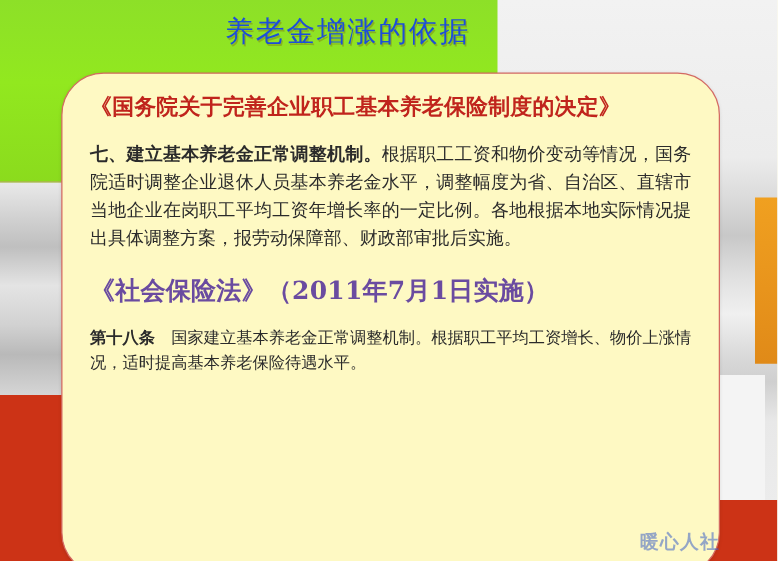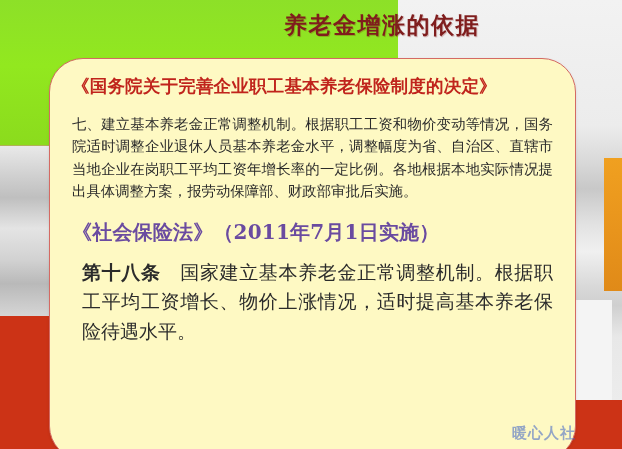--- a/index.html
+++ b/index.html
@@ -93,26 +93,26 @@
     width: 398px; height: 1px;
     background: #cf8f84;
     opacity: .55;
   }
 
   
   .title {
     position: absolute;
     left: 180px; top: 10px;
     width: 300px;
-    text-align: right;
-    font-family: "DejaVu Serif", "Liberation Serif", serif;
-    font-weight: bold;
+    text-align: left;
+    font-family: "DejaVu Serif", "Liberation Serif", serif;
+    font-weight: normal;
     font-size: 23px;
     letter-spacing: 1.5px;
-    color: #7f1d1d;
+    color: #1d4ed8;
     text-shadow: 1px 1px 0 rgba(120,0,0,.22);
   }
 
   
   .card {
     position: absolute;
     left: 49px; top: 58px;
     width: 527px; height: 402px;
     background: #fef9c3;
     border: 1.4px solid #d46a63;
@@ -142,39 +142,39 @@
 
   .body-text {
     color: #2b2b2b;
     font-family: "DejaVu Serif", "Liberation Serif", serif;
     font-size: 14.4px;
     line-height: 1.56;
     text-align: justify;
     margin: 14px 0 0 0;
   }
   .body-text .lead {
-    font-weight: normal;
+    font-weight: bold;
   }
 
   .heading-purple {
     color: #6a4ba0;
     font-family: "DejaVu Serif", "Liberation Serif", serif;
     font-weight: bold;
     font-size: 20px;
     letter-spacing: .2px;
     margin: 16px 0 0 0;
   }
 
   .body-text-2 {
     color: #2b2b2b;
-    font-family: Liberation Mono, monospace;
-    font-size: 19px;
+    font-family: Liberation Serif, serif;
+    font-size: 13px;
     line-height: 1.56;
     text-align: justify;
-    margin: 14px 0 0 10px;
+    margin: 14px 0 0 0;
   }
   .body-text-2 .lead {
     font-weight: bold;
   }
 
   
   .watermark {
     position: absolute;
     left: 506px; top: 404px;
     font-family: "DejaVu Sans", "Liberation Sans", sans-serif;

